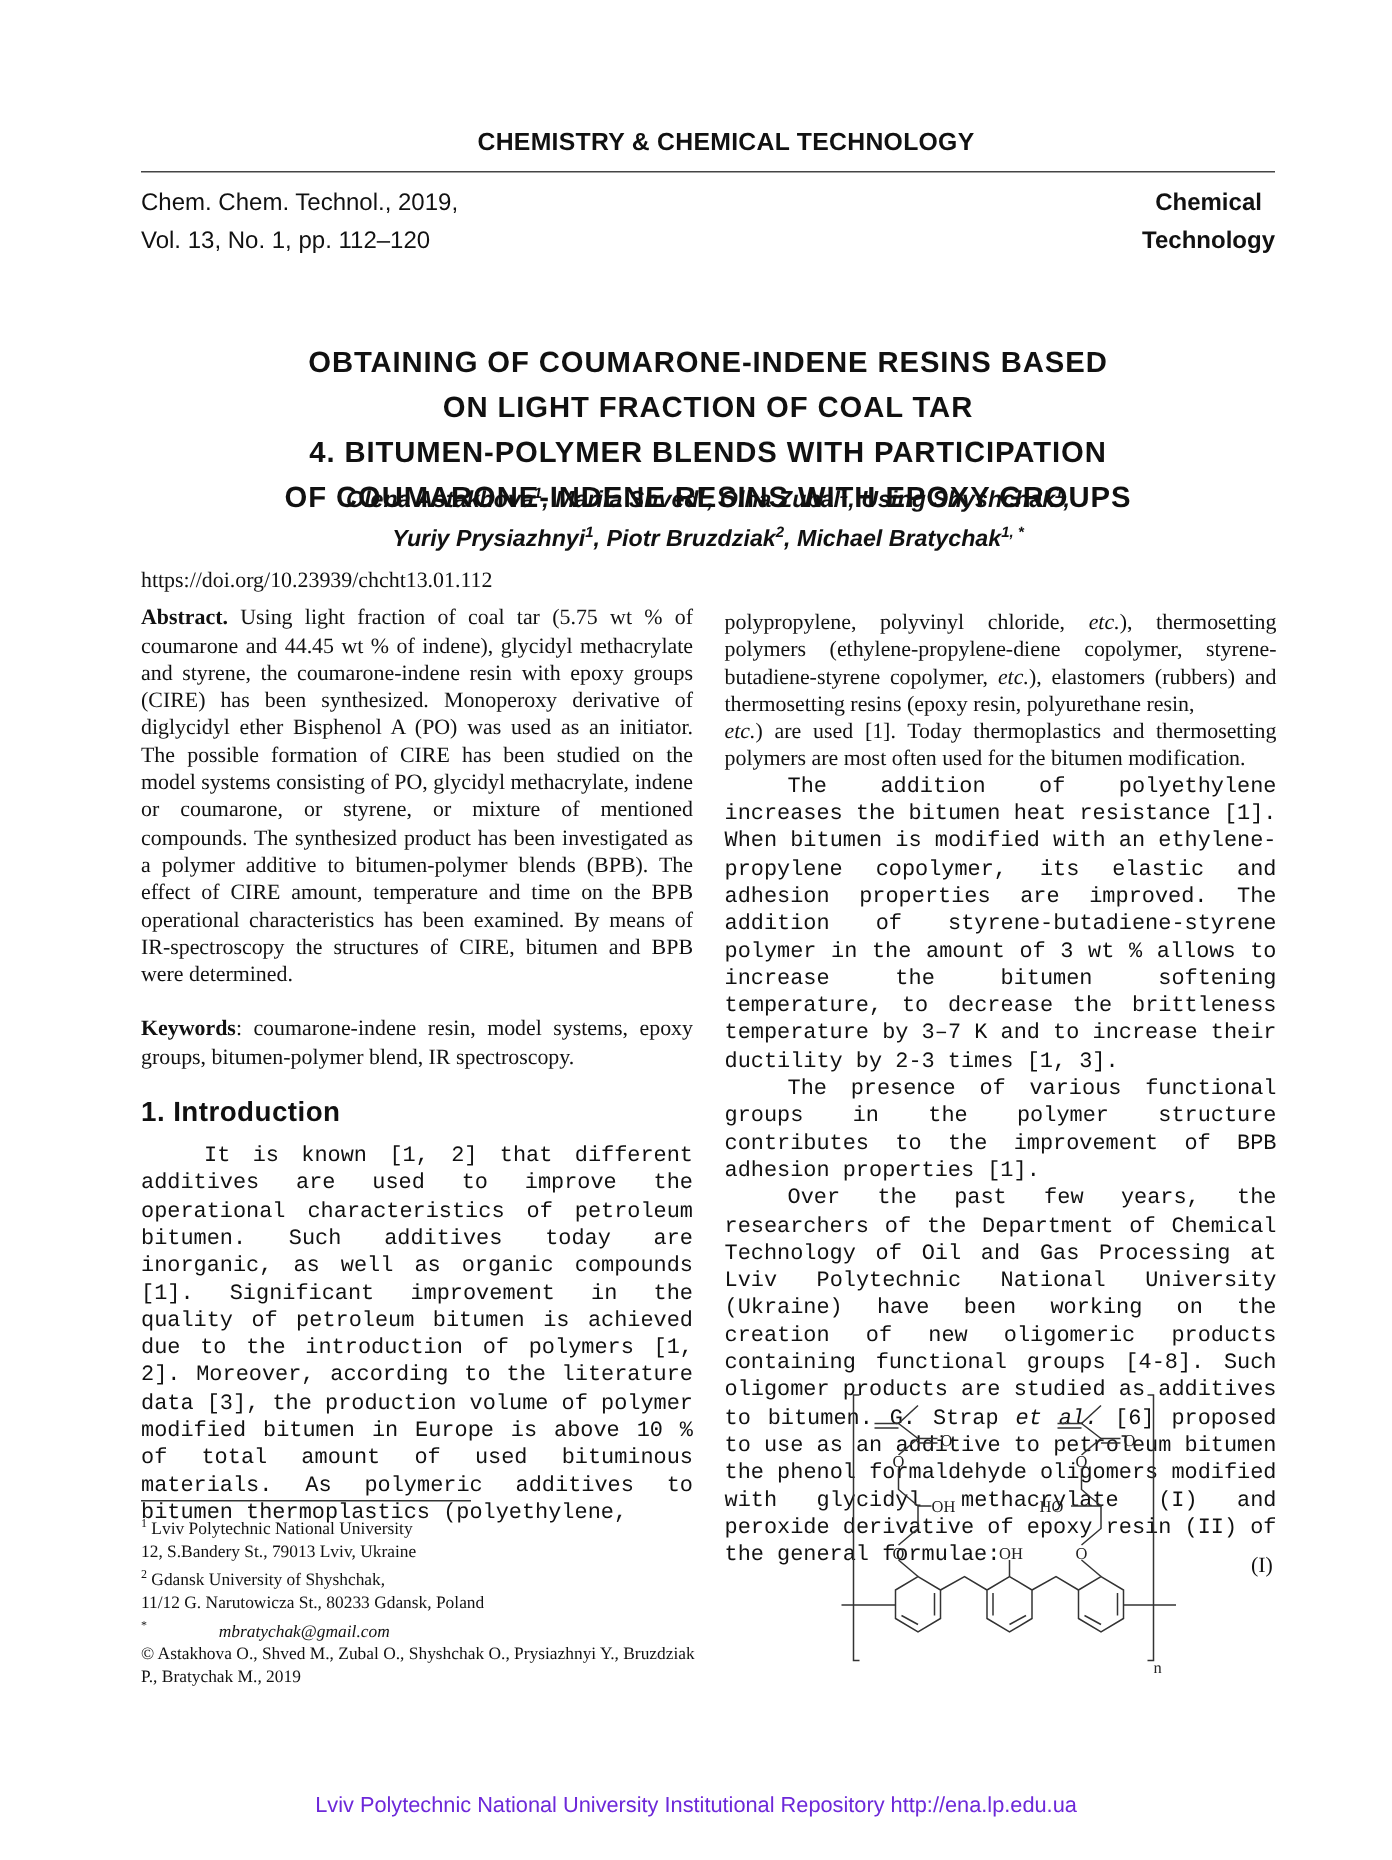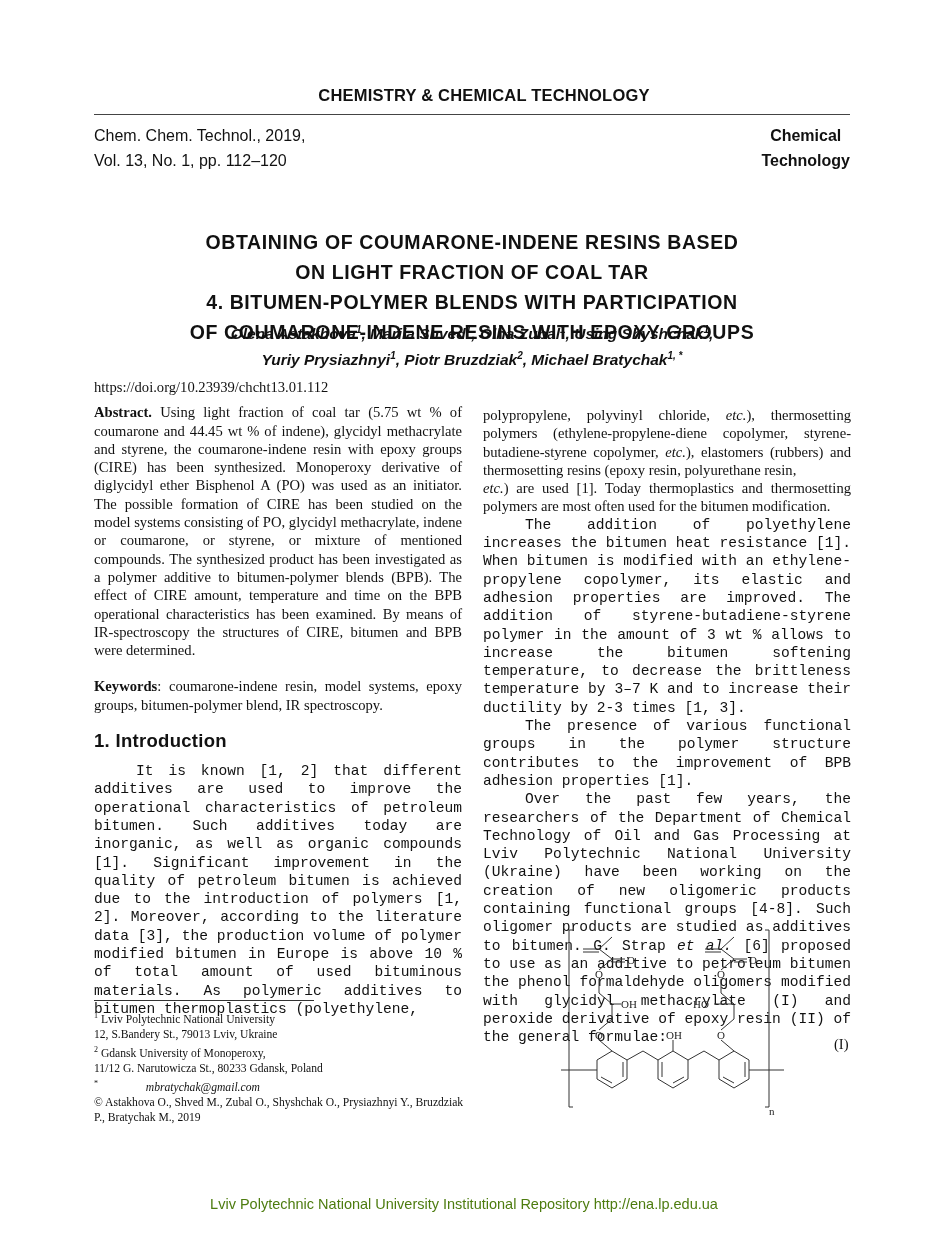--- a/index.html
+++ b/index.html
@@ -35,21 +35,21 @@
 
   #footnote-rule { position: absolute; left: 94px; top: 1000px; width: 220px; border-top: 1px solid #333; }
   #footnotes { position: absolute; left: 94px; top: 1008px; width: 370px; font-size: 11.6px; line-height: 15px; }
   #footnotes sup { font-size: 8px; }
   #footnotes .email { font-style: italic; padding-left: 42px; }
 
   #structure { position: absolute; left: 555px; top: 927px; width: 235px; height: 190px; }
   #compound-label { position: absolute; left: 834px; top: 1036px; font-size: 14.6px; }
 
   #repo-footer { position: absolute; left: 0; top: 1196px; width: 928px; text-align: center;
-    font-size: 14.5px; color: #4d7c0f; }
+    font-size: 14.5px; color: #6d28d9; }
 </style>
 </head>
 <body>
 
 <div id="journal-header" class="sans">CHEMISTRY &amp; CHEMICAL TECHNOLOGY</div>
 <div id="header-rule"></div>
 
 <div id="citation" class="sans">
   <div>Chem. Chem. Technol., 2019,</div>
   <div>Vol. 13, No. 1, pp. 112–120</div>
@@ -152,19 +152,19 @@
     <text x="194" y="37">O</text>
     <text x="214" y="188">n</text>
   </g>
 </svg>
 <div id="compound-label" class="serif">(I)</div>
 
 <div id="footnote-rule"></div>
 <div id="footnotes" class="serif">
   <div><sup>1</sup><span> Lviv Polytechnic National University</span></div>
   <div>12, S.Bandery St., 79013 Lviv, Ukraine</div>
-  <div><sup>2</sup><span> Gdansk University of Monoperoxy,</span></div>
+  <div><sup>2</sup><span> Gdansk University of Shyshchak,</span></div>
   <div>11/12 G. Narutowicza St., 80233 Gdansk, Poland</div>
   <div><sup>*</sup>&nbsp;&nbsp;<span class="email">mbratychak@gmail.com</span></div>
   <div>© Astakhova O., Shved M., Zubal O., Shyshchak O., Prysiazhnyi Y., Bruzdziak P., Bratychak M., 2019</div>
 </div>
 
 <div id="repo-footer" class="sans">Lviv Polytechnic National University Institutional Repository http://ena.lp.edu.ua</div>
 
 </body></html>

